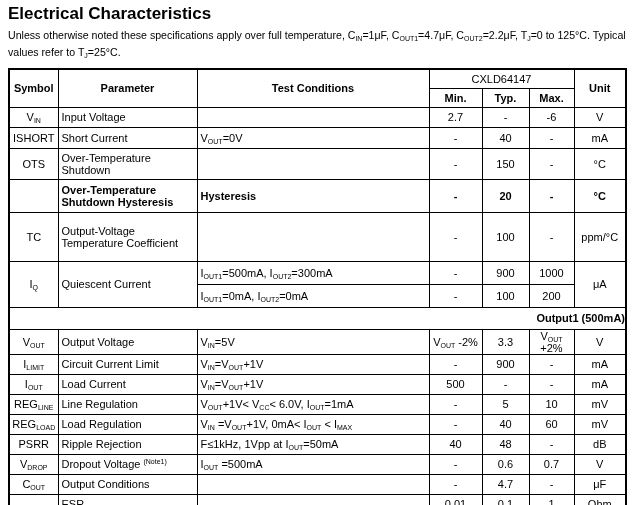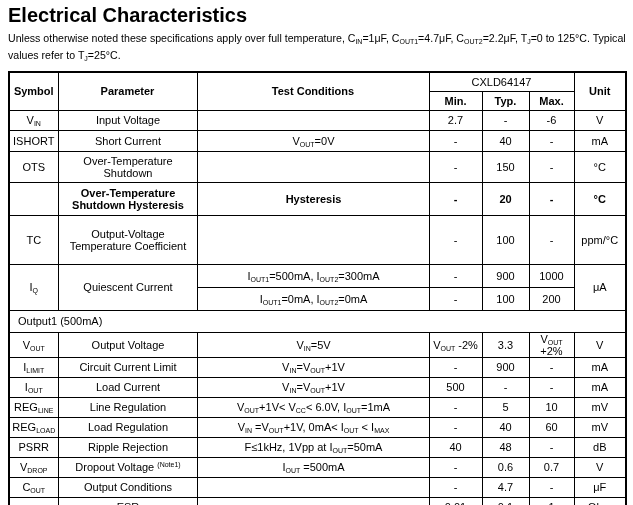--- a/index.html
+++ b/index.html
@@ -1,25 +1,25 @@
 <!DOCTYPE html>
 <html><head>
 <meta charset="utf-8">
 <style>
   html,body { margin:0; padding:0; background:#ffffff; }
   body { width:633px; height:505px; font-family:"Liberation Sans",sans-serif; color:#000; overflow:hidden; }
   .page { padding:2px 6px 0 8px; }
-  h1.title { font-size:20px; font-weight:bold; margin:2px 0 3px 0; letter-spacing:0; }
+  h1.title { font-size:17px; font-weight:bold; margin:2px 0 3px 0; letter-spacing:0; }
   p.desc { font-size:10.6px; line-height:16.5px; margin:0 0 8px 0; width:618px; }
   table.ec { border-collapse:collapse; table-layout:fixed; border:2px solid #000; width:619px; }
   .ec th, .ec td { border:1px solid #000; font-size:11px; padding:0; vertical-align:middle; overflow:hidden; }
   .ec th { font-weight:bold; text-align:center; }
   .ec td.c { text-align:center; }
-  .ec td.l { text-align:center; padding-left:3px; padding-right:2px; }
-  .ec tr.section td { font-weight:normal; text-align:left; padding-left:8px; }
+  .ec td.l { text-align:left; padding-left:3px; padding-right:2px; }
+  .ec tr.section td { font-weight:bold; text-align:right; padding-left:8px; }
   sub { font-size:7px; vertical-align:-2px; line-height:0; }
   sup { font-size:7px; vertical-align:4px; line-height:0; }
   
   tr.h-hdr  { height:19px; }
   tr.h-vin  { height:20px; }
   tr.h-ishort { height:21px;margin-top:8px; }
   tr.h-ots  { height:31px; }
   tr.h-hys  { height:33px;font-weight:bold; }
   tr.h-tc   { height:49px; }
   tr.h-iq   { height:23px; }

